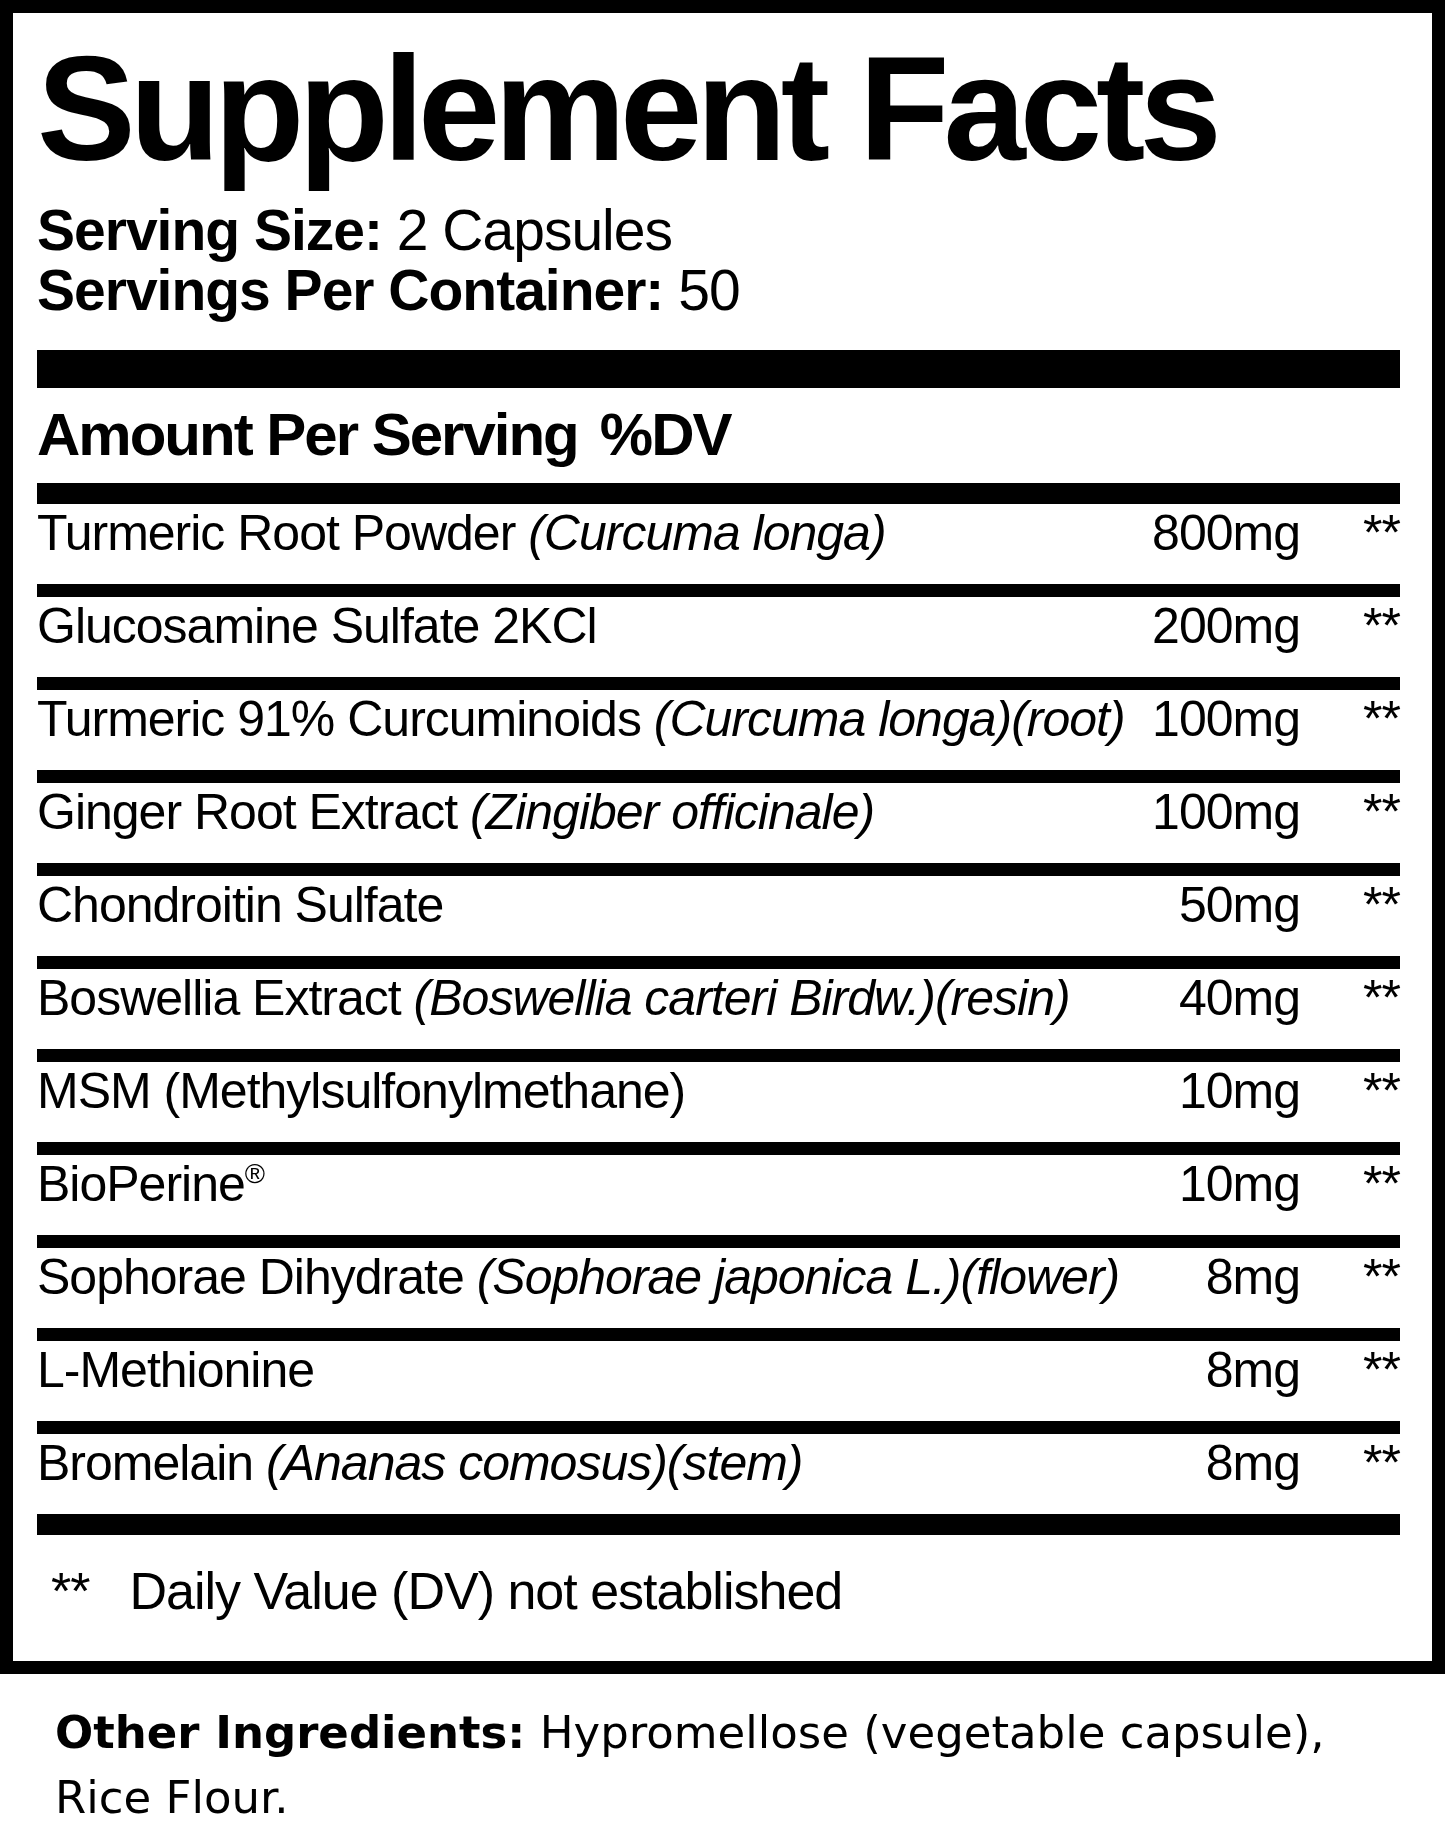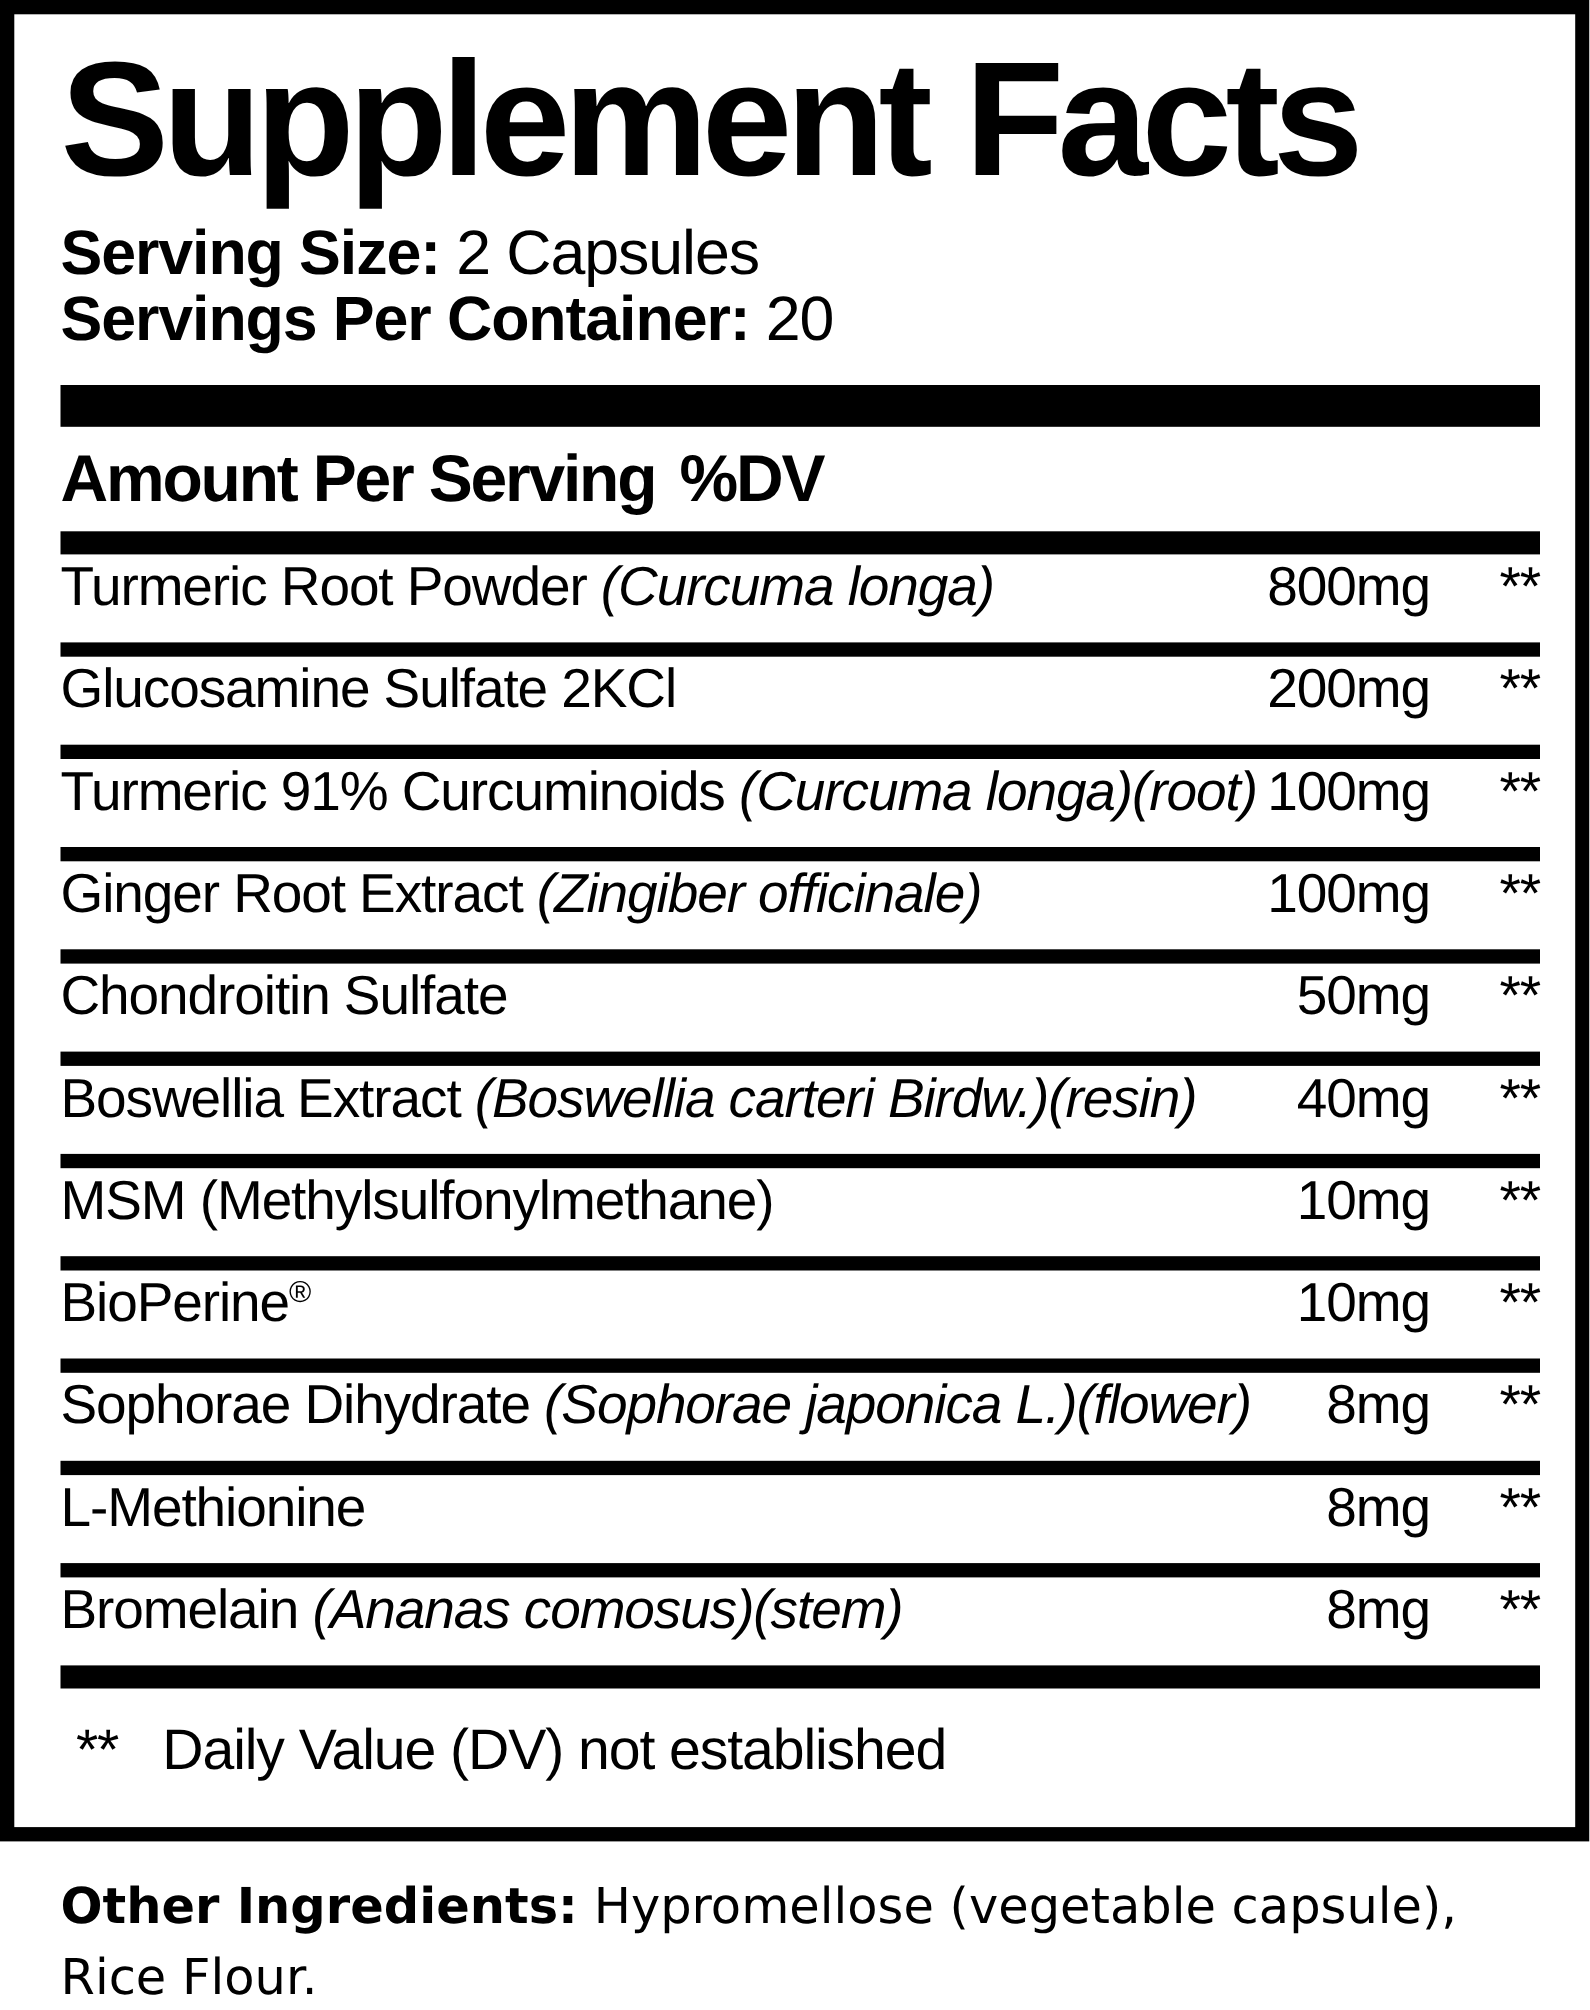--- a/index.html
+++ b/index.html
@@ -12,21 +12,21 @@
     width: 1445px;
     height: 1827px;
     overflow: hidden;
   }
   .label-wrap { width: 1445px; }
 
   
   .facts-box {
     border: 13px solid #000000;
     background: #ffffff;
-    padding: 14px 32px 0 42px;
+    padding: 14px 32px 0 24px;
   }
 
   .title {
     font-size: 148px;
     font-weight: bold;
     letter-spacing: -6px;
     line-height: 1.05;
     white-space: nowrap;
     margin-top: 4px;
   }
@@ -102,21 +102,21 @@
 
     <div class="title">Supplement Facts</div>
 
     <div class="serving-block">
       <div class="serving-line">
         <span class="lbl">Serving Size:</span>
         <span class="val">2 Capsules</span>
       </div>
       <div class="serving-line">
         <span class="lbl">Servings Per Container:</span>
-        <span class="val">20</span>
+        <span class="val">50</span>
       </div>
     </div>
 
     <div class="bar bar-thick"></div>
 
     <div class="col-header">
       <span>Amount Per Serving</span>
       <span>%DV</span>
     </div>
 

